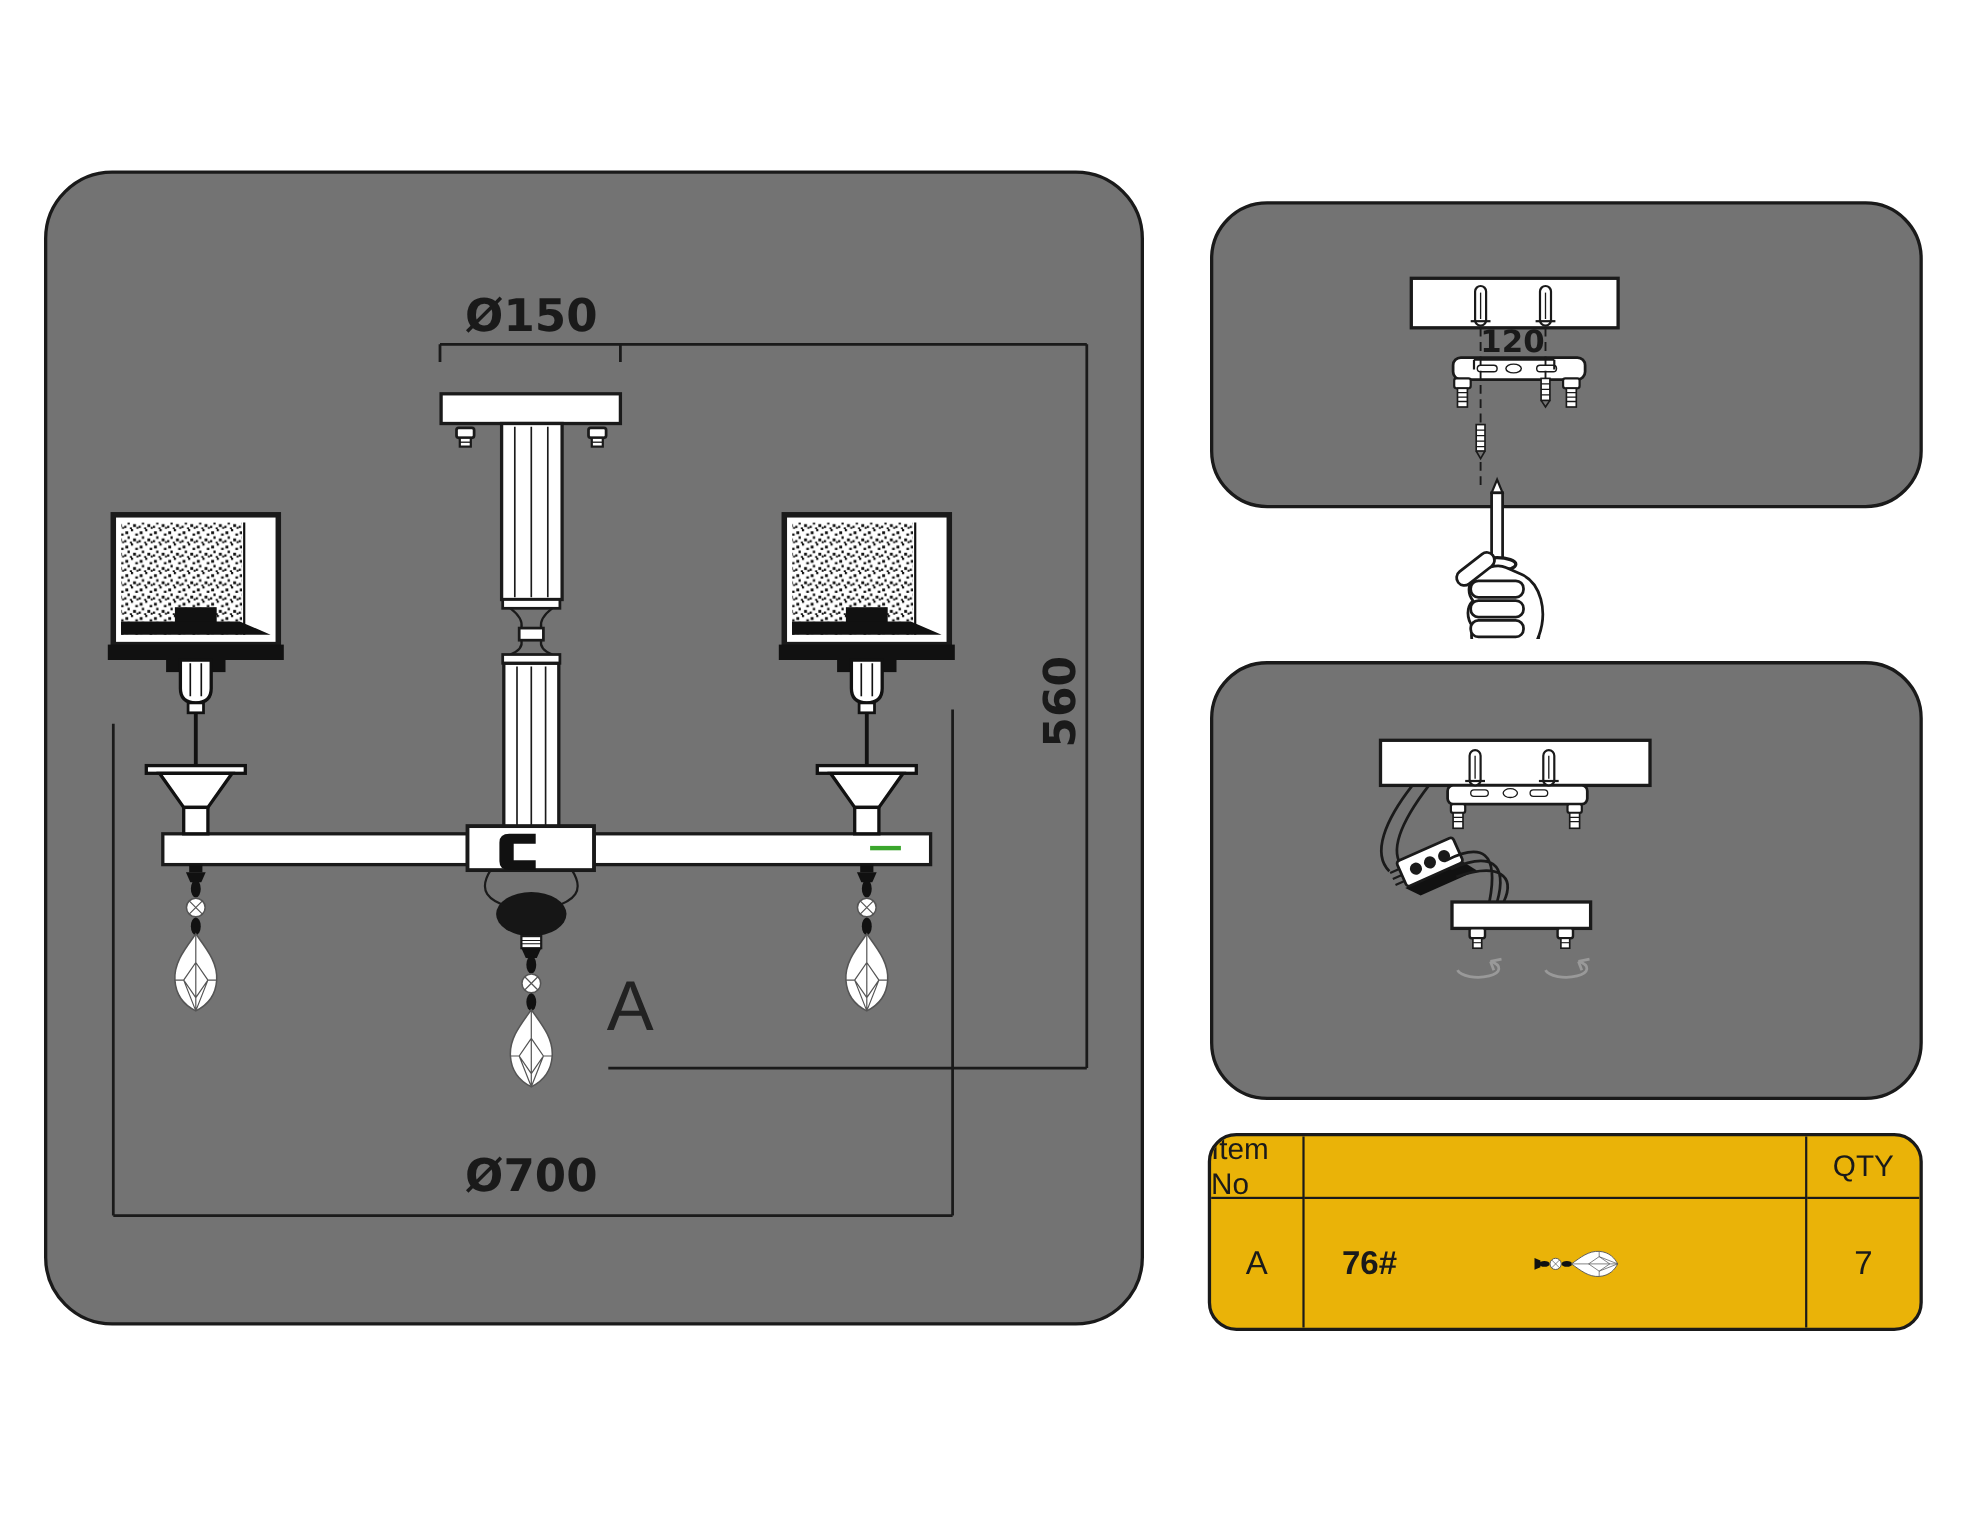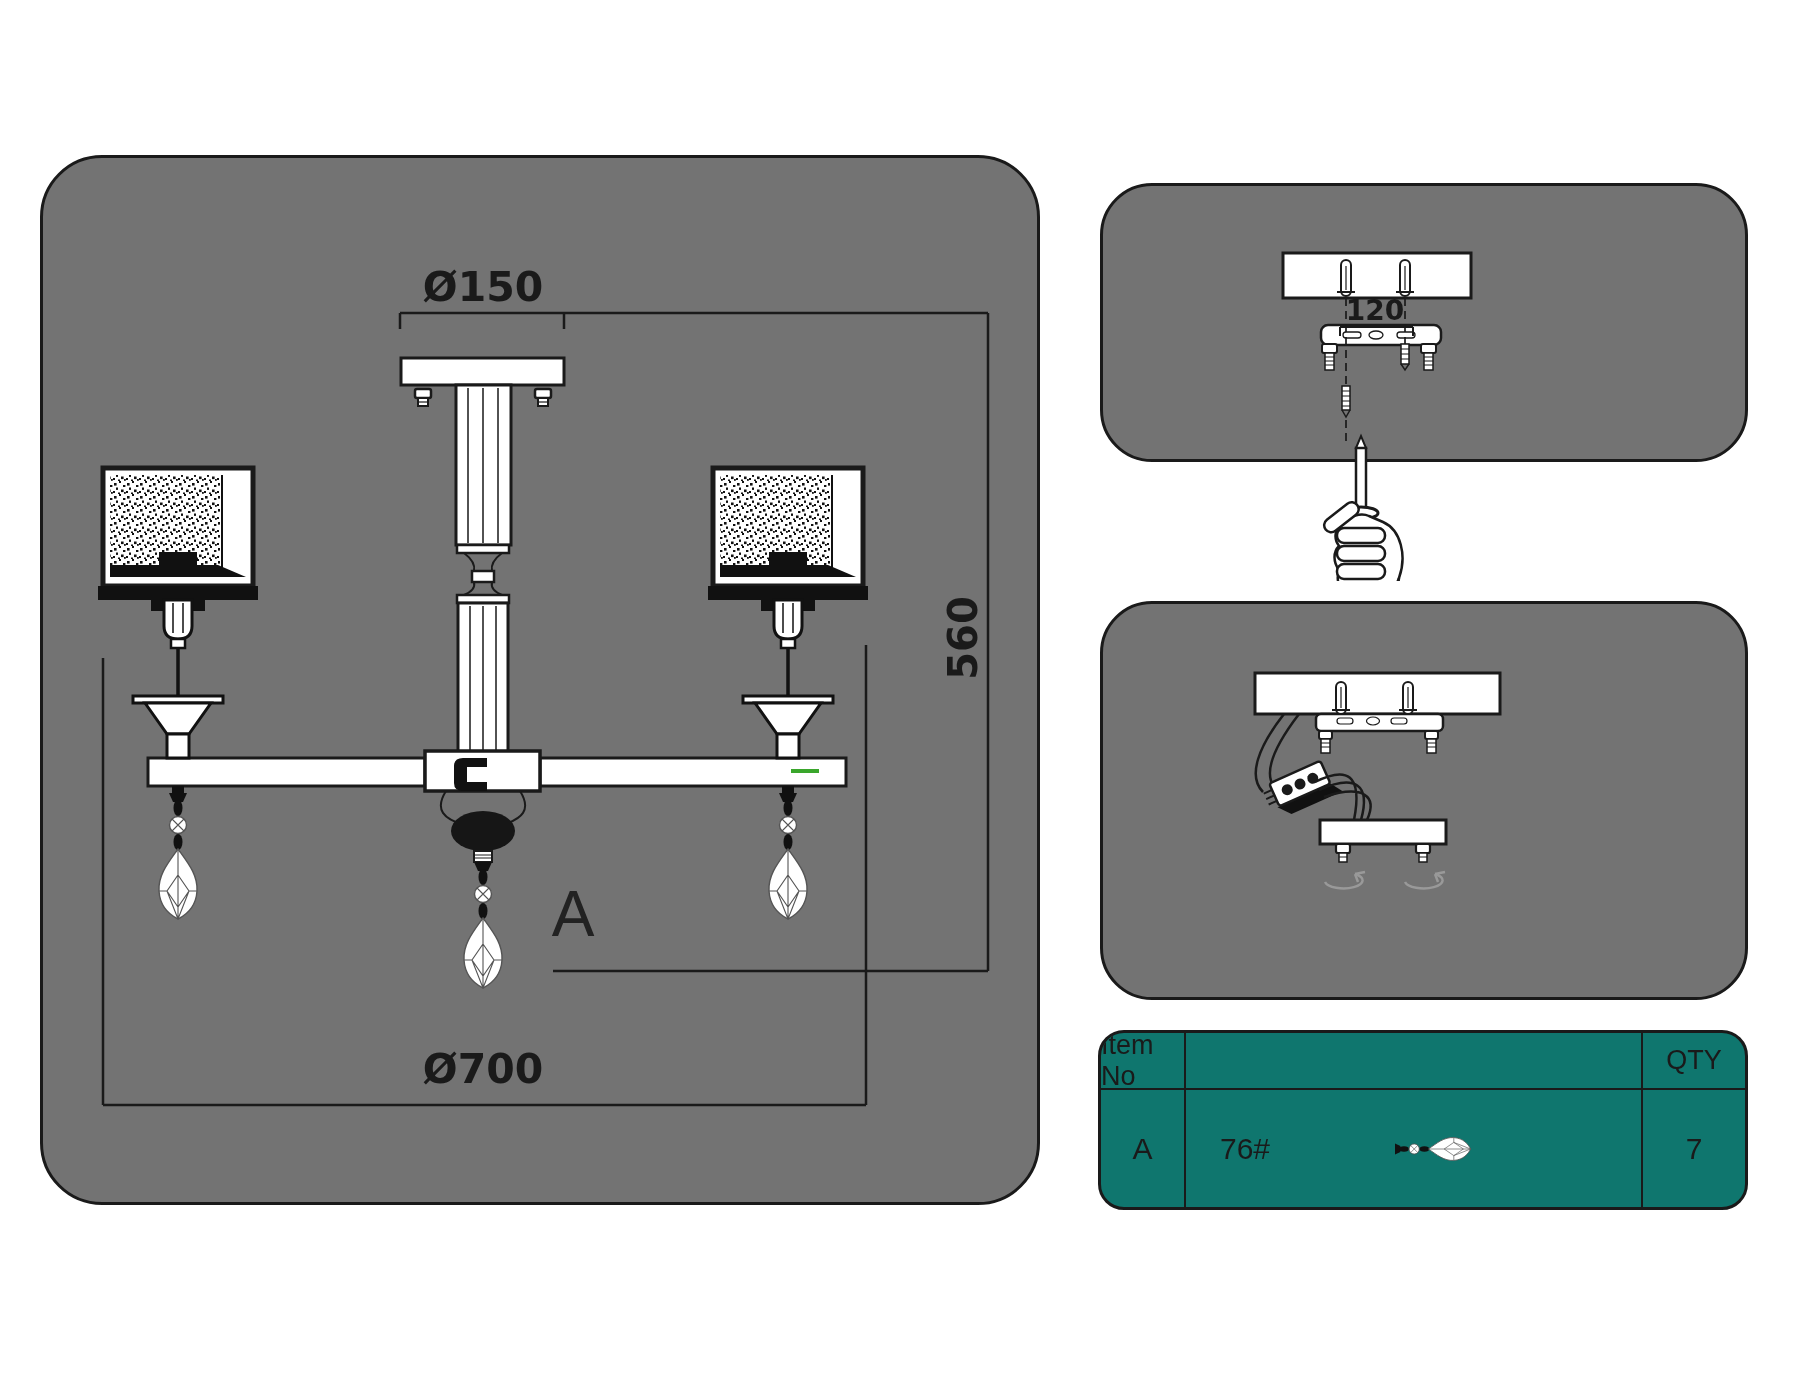--- a/index.html
+++ b/index.html
@@ -9,28 +9,28 @@
   }
   .panel{
     position:absolute;border:3px solid #1a1a1a;border-radius:52px;background:#737373;box-sizing:border-box;
   }
   .panel svg{position:absolute;left:0;top:0;}
   #main-panel{left:40px;top:155px;width:1000px;height:1050px;border-radius:62px;}
   #step1-panel{left:1100px;top:183px;width:648px;height:279px;text-decoration:underline;}
   #step2-panel{left:1100px;top:601px;width:648px;height:399px;}
   #parts-table{
     position:absolute;left:1098px;top:1030px;width:650px;height:180px;
-    border:3px solid #1a1a1a;border-radius:26px;background:#0f766e;box-sizing:border-box;
+    border:3px solid #1a1a1a;border-radius:26px;background:#eab308;box-sizing:border-box;
     display:grid;grid-template-columns:85px 457px 1fr;grid-template-rows:57px 1fr;
     overflow:hidden;
   }
   .cell{display:flex;align-items:center;justify-content:center;box-sizing:border-box;font-size:27px;}
   .cell.b-r{border-right:2.5px solid #1a1a1a;}
   .cell.b-b{border-bottom:2.5px solid #1a1a1a;}
-  .cell.desc{justify-content:flex-start;padding-left:34px;font-size:30px;gap:0;}
+  .cell.desc{justify-content:flex-start;padding-left:34px;font-size:30px;gap:0;font-weight:bold;}
   .cell.data{font-size:30px;}
   .desc-icon{margin-left:96px;}
   text.dim{font-family:"DejaVu Sans","Liberation Sans",sans-serif;font-weight:bold;fill:#1a1a1a;}
   text.partletter{font-family:"Liberation Sans",sans-serif;font-weight:400;fill:#222;}
   .ln{stroke:#1a1a1a;fill:none;}
 </style>
 </head>
 <body>
 
 <div class="panel" id="main-panel">

